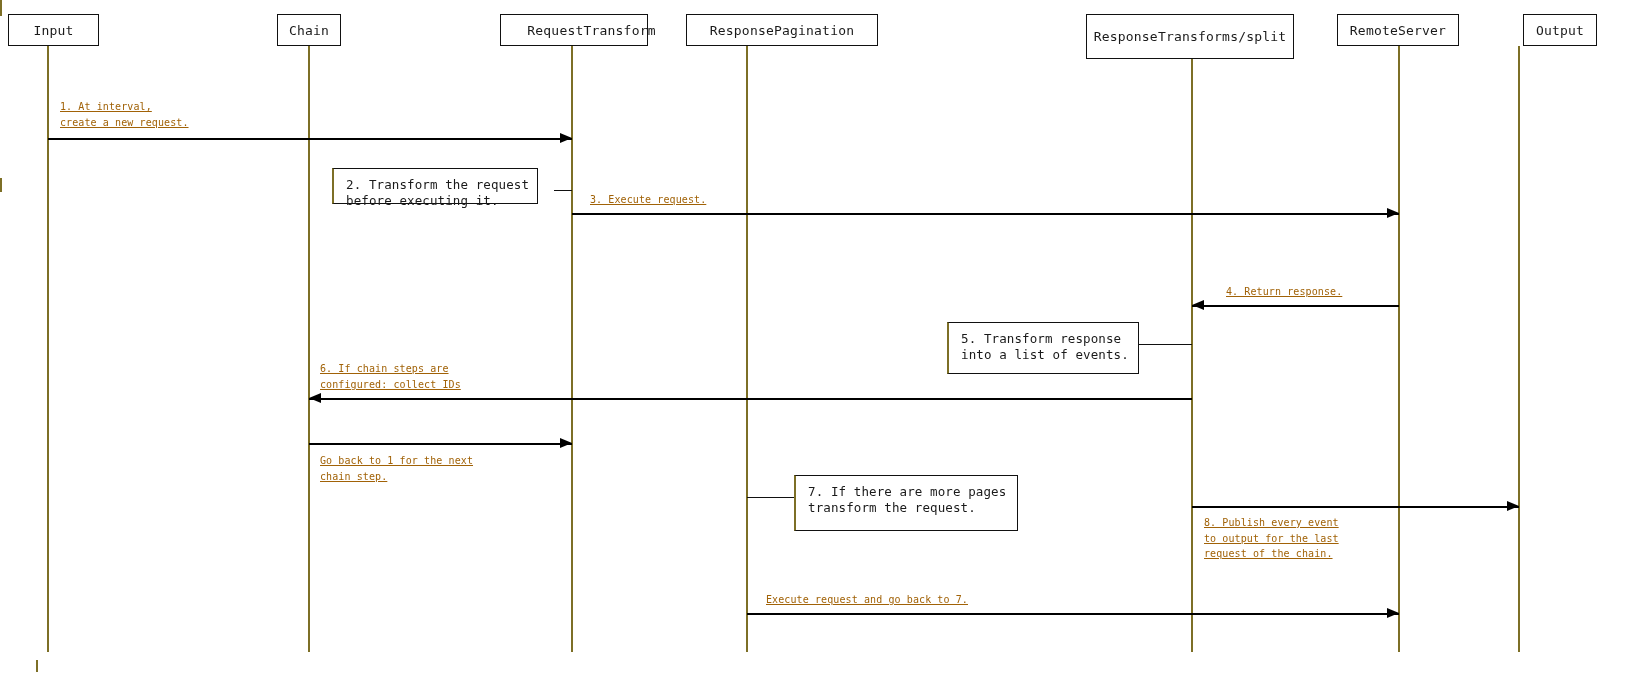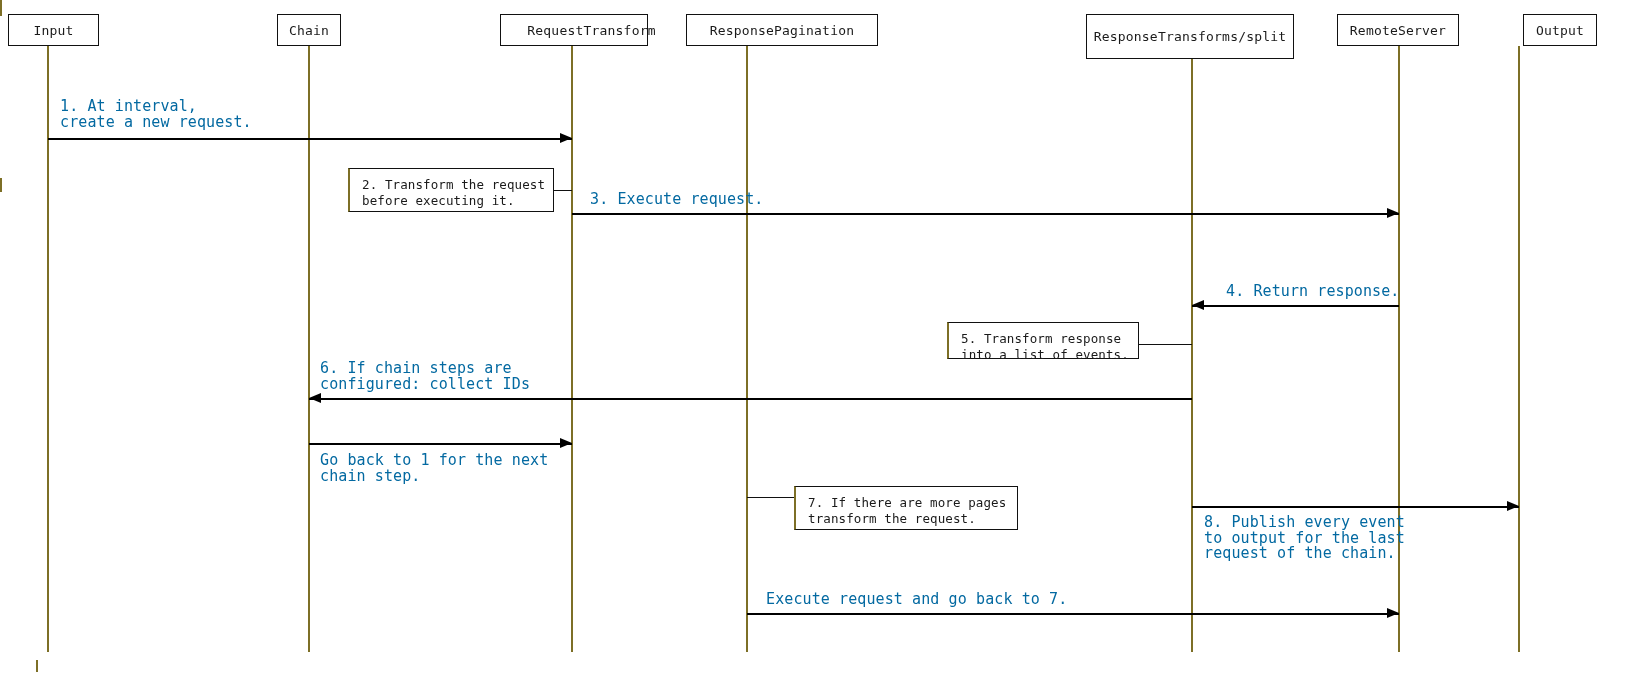--- a/index.html
+++ b/index.html
@@ -53,26 +53,27 @@
     border-bottom: 5.5px solid transparent;
     border-left: 12px solid #000000;
   }
   .arrowhead.left {
     border-top: 5.5px solid transparent;
     border-bottom: 5.5px solid transparent;
     border-right: 12px solid #000000;
   }
   .msg-label {
     position: absolute;
-    color: #0369a1;
-    font-size: 15px;
+    color: #a16207;
+    font-size: 10px;
     line-height: 15.5px;
     white-space: pre;
     letter-spacing: 0.1px;
     z-index: 4;
+    text-decoration: underline;
   }
   .note-box {
     position: absolute;
     box-sizing: border-box;
     border: 1.4px solid #111111;
     border-left: 2.4px solid #7d6f26;
     background: #ffffff;
     color: #1a1a1a;
     font-size: 12.5px;
     line-height: 15.5px;
@@ -143,22 +144,22 @@
       <div class="arrowhead right" style="top: 501.3px; left: 1507px;"></div>
       <div class="msg-label" style="left: 1204px; top: 515px;">8. Publish every event
 to output for the last
 request of the chain.</div>
       <div class="msg-line" style="left: 747px; top: 613px; width: 652px; background: rgb(0, 0, 0);"></div>
       <div class="arrowhead right" style="top: 608.3px; left: 1387px;"></div>
       <div class="msg-label" style="left: 766px; top: 592px;">Execute request and go back to 7.</div>
     </div>
   <div id="notes">
       <div class="note-connector" style="left: 554px; top: 190px; width: 18px;"></div>
-      <div class="note-box" style="left: 348px; top: 168px; width: 206px; height: 44px; border-left-color: rgb(125, 111, 38);">2. Transform the request
+      <div class="note-box" style="left: 332px; top: 168px; width: 206px; height: 36px; border-left-color: rgb(125, 111, 38);">2. Transform the request
 before executing it.</div>
       <div class="note-connector" style="left: 1139px; top: 344px; width: 53px;"></div>
-      <div class="note-box" style="left: 947px; top: 322px; width: 192px; height: 37px; border-left-color: rgb(125, 111, 38);">5. Transform response
+      <div class="note-box" style="left: 947px; top: 322px; width: 192px; height: 52px; border-left-color: rgb(125, 111, 38);">5. Transform response
 into a list of events.</div>
       <div class="note-connector" style="left: 747px; top: 497px; width: 47px;"></div>
-      <div class="note-box" style="left: 794px; top: 475px; width: 224px; height: 44px; border-left-color: rgb(125, 111, 38); margin-top: 11px;">7. If there are more pages
+      <div class="note-box" style="left: 794px; top: 475px; width: 224px; height: 56px; border-left-color: rgb(125, 111, 38);">7. If there are more pages
 transform the request.</div>
     </div>
 </div>
 
 </body></html>

